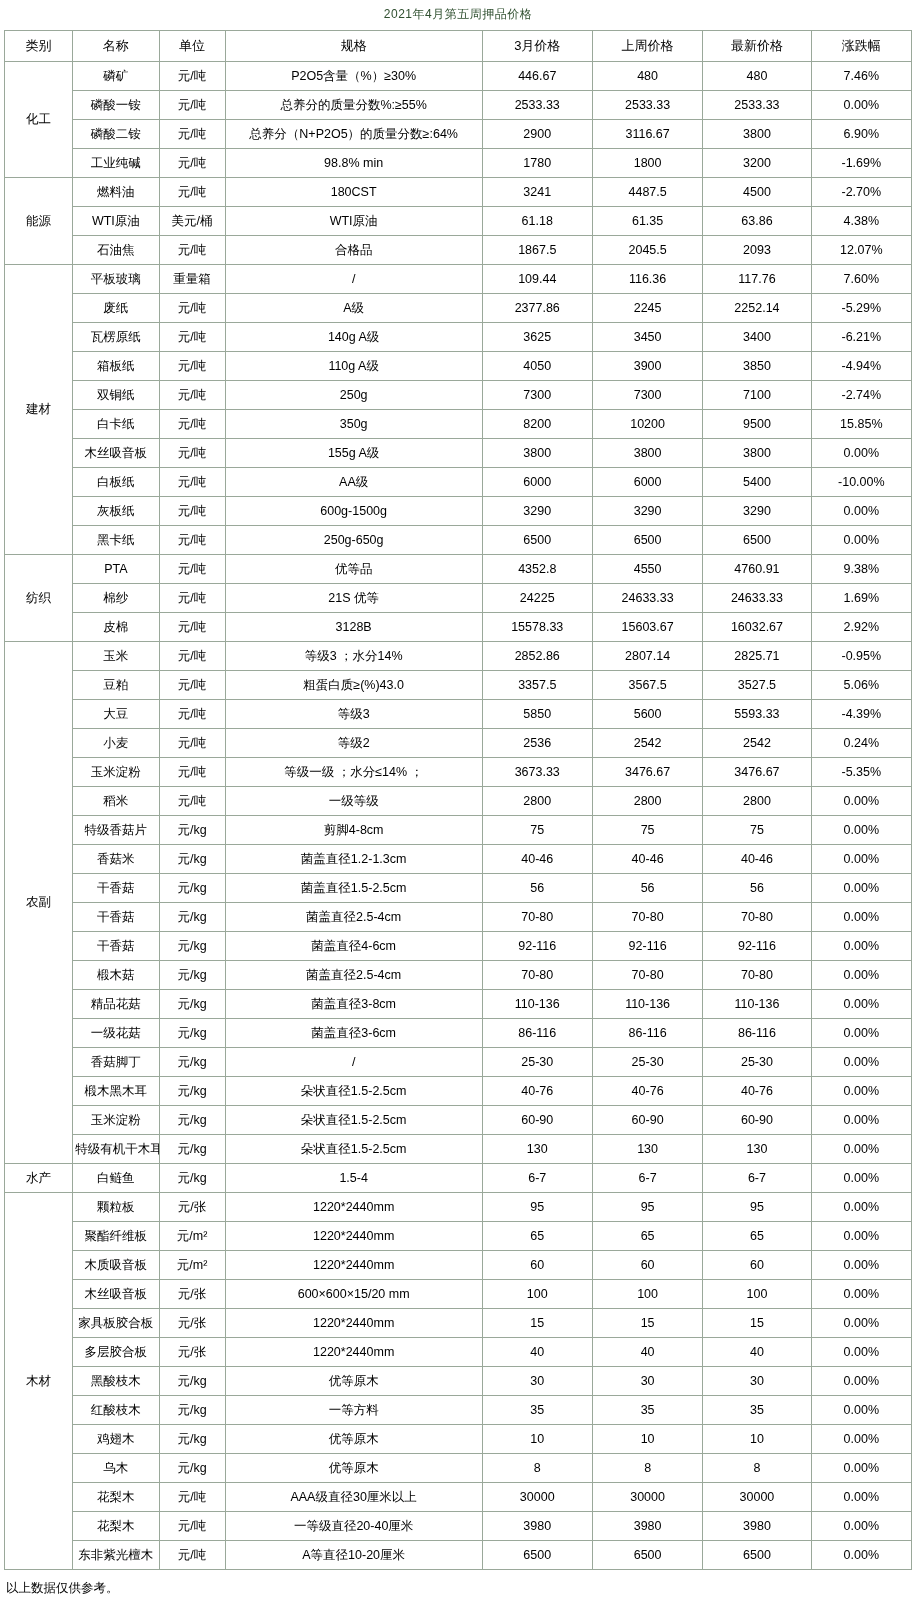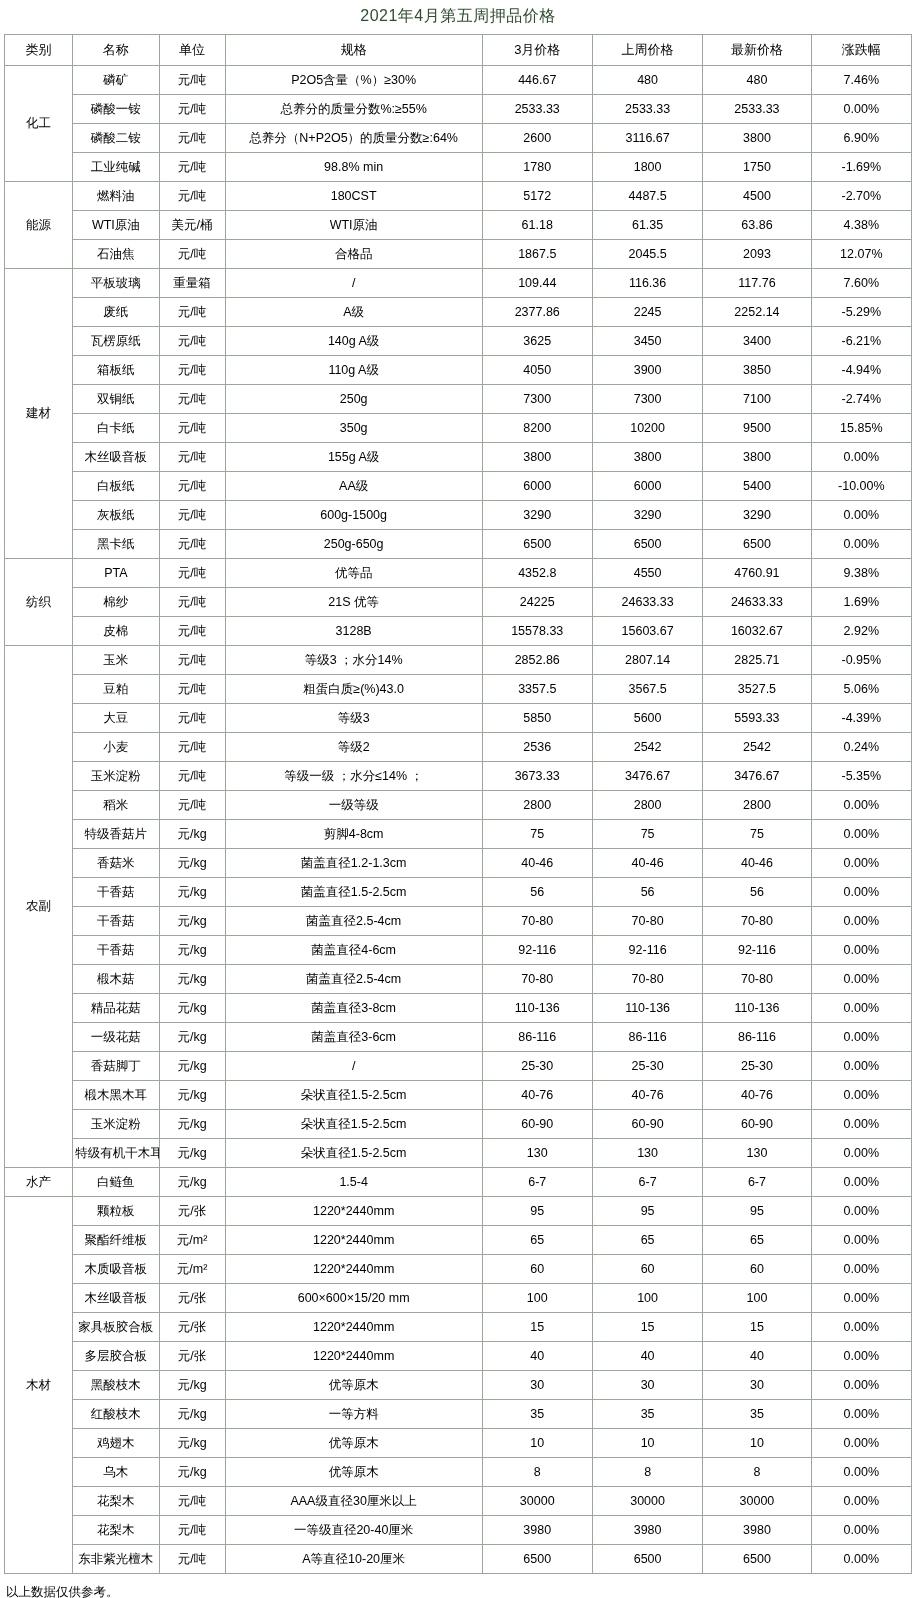--- a/index.html
+++ b/index.html
@@ -12,21 +12,21 @@
     min-height: 1598px;
     font-family: "Liberation Sans", sans-serif;
     color: #000000;
   }
   .page {
     width: 916px;
     position: relative;
   }
   .title {
     text-align: center;
-    font-size: 16px;
+    font-size: 12px;
     color: #2f4f2f;
     padding: 6px 0 7px 0;
     letter-spacing: 0.5px;
   }
   table.price {
     border-collapse: collapse;
     width: 908px;
     margin: 0 0 0 4px;
     table-layout: fixed;
   }
@@ -109,40 +109,40 @@
           <td>总养分的质量分数%:≥55%</td>
           <td>2533.33</td>
           <td>2533.33</td>
           <td>2533.33</td>
           <td>0.00%</td>
         </tr>
         <tr>
           <td>磷酸二铵</td>
           <td>元/吨</td>
           <td>总养分（N+P2O5）的质量分数≥:64%</td>
-          <td>2600</td>
+          <td>2900</td>
           <td>3116.67</td>
           <td>3800</td>
           <td>6.90%</td>
         </tr>
         <tr>
           <td>工业纯碱</td>
           <td>元/吨</td>
           <td>98.8% min</td>
           <td>1780</td>
           <td>1800</td>
-          <td>1750</td>
+          <td>3200</td>
           <td>-1.69%</td>
         </tr>
         <tr>
           <td class="cat" rowspan="3">能源</td>
           <td>燃料油</td>
           <td>元/吨</td>
           <td>180CST</td>
-          <td>5172</td>
+          <td>3241</td>
           <td>4487.5</td>
           <td>4500</td>
           <td>-2.70%</td>
         </tr>
         <tr>
           <td>WTI原油</td>
           <td>美元/桶</td>
           <td>WTI原油</td>
           <td>61.18</td>
           <td>61.35</td>

